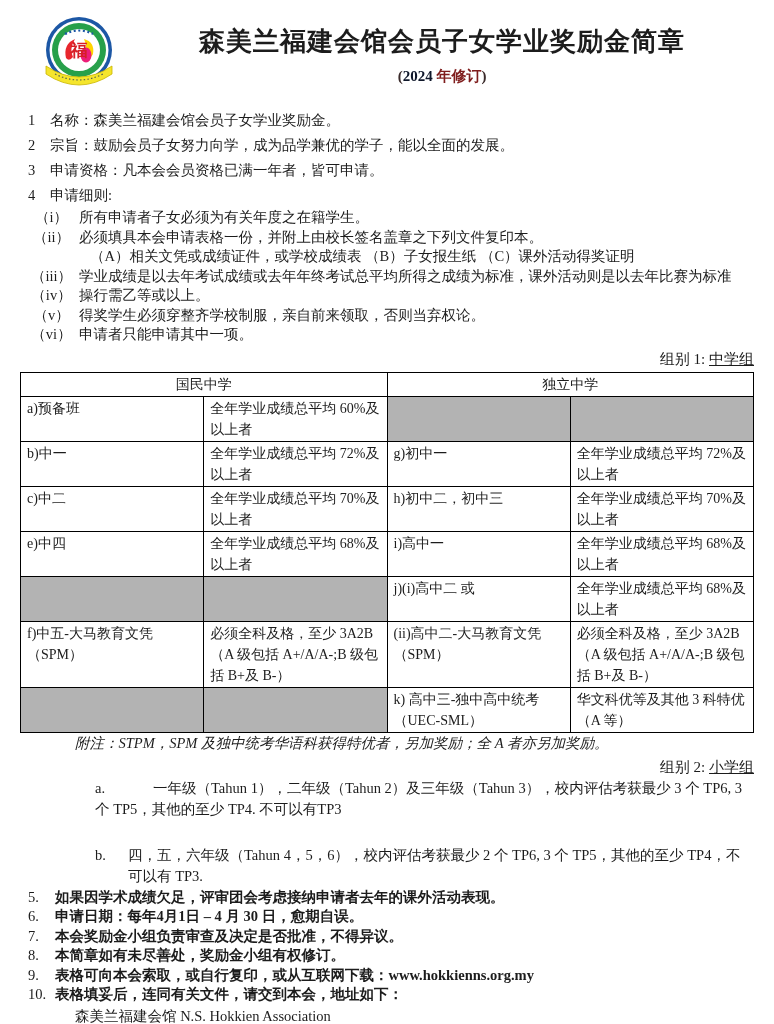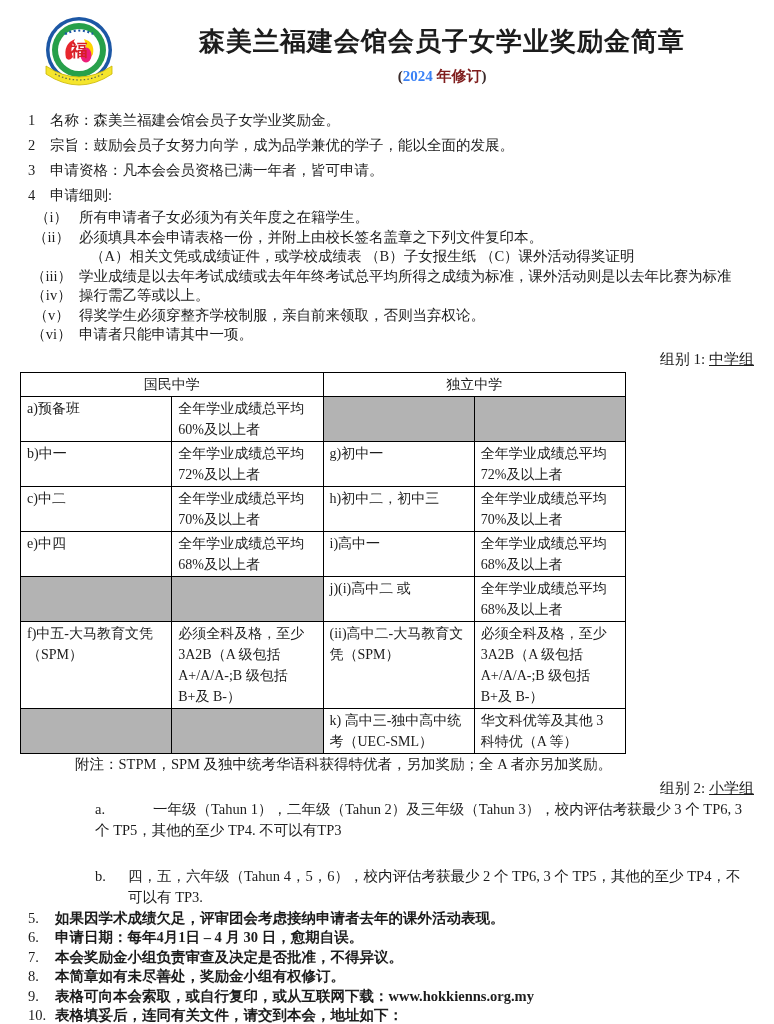--- a/index.html
+++ b/index.html
@@ -7,45 +7,45 @@
     width:774px;height:1024px;background:#ffffff;margin:0 auto;
     font-family:"Liberation Serif","DejaVu Serif",serif;color:#1c1c1c;
     position:relative;overflow:hidden;box-sizing:border-box;
   }
   .header{display:flex;align-items:flex-start;padding:16px 20px 0 38px;}
   .logo-wrap{width:92px;flex:0 0 92px;}
   .titles{flex:1;text-align:center;padding-top:6px;}
   .doc-title{font-size:26px;font-weight:bold;letter-spacing:1px;margin:2px 0 8px;}
   .doc-subtitle{font-size:15px;font-weight:bold;}
   .sub-paren{color:#3a2a2a;}
-  .sub-year{color:#3b82f6;}
+  .sub-year{color:#0f172a;}
   .sub-rest{color:#7f1d1d;}
 
   .content{padding:8px 20px 0 20px;font-size:14.5px;}
 
   .rule{display:flex;line-height:25px;}
   .rule .no{width:14px;margin-left:8px;flex:0 0 14px;text-align:left;}
   .rule .tx{margin-left:8px;}
 
   .detail{display:flex;line-height:19.5px;padding-left:8px;}
   .detail .mk{width:47px;flex:0 0 47px;text-align:center;}
   .detail .tx{margin-left:4px;flex:1;}
   .docs-line{line-height:19.5px;padding-left:70px;}
 
   .group-head{line-height:22px;margin-top:3px;font-size:15px;text-align:right;}
   .group-head .uline{text-decoration:underline;}
 
-  table.grid{border-collapse:collapse;table-layout:fixed;width:606px;margin-top:2px;}
+  table.grid{border-collapse:collapse;table-layout:fixed;width:734px;margin-top:2px;}
   table.grid td{border:1px solid #000;padding:1px 6px;font-size:14px;line-height:1.5;vertical-align:top;}
   table.grid td.hd{text-align:center;font-weight:normal;}
   table.grid td.gray{background:#b3b3b3;}
   .colA{width:100px;} .colB{width:228px;} .colC{width:136px;} .colD{width:234px;}
 
   .stpm{line-height:20px;margin-top:4px;}
-  .note{line-height:20px;padding-left:55px;}
+  .note{line-height:20px;padding-left:55px;font-style:italic;}
 
   .g2-item{line-height:21.5px;}
   .g2-a{padding-left:75px;}
   .g2-a .mk{display:inline-block;width:58px;}
   .g2-b{padding-left:108px;text-indent:-33px;margin-top:24px;}
   .g2-b .mk{display:inline-block;width:33px;text-indent:0;}
 
   .gen{display:flex;line-height:19.5px;}
   .gen .no{width:22px;flex:0 0 22px;margin-left:8px;}
   .gen .tx{margin-left:5px;font-weight:bold;}

